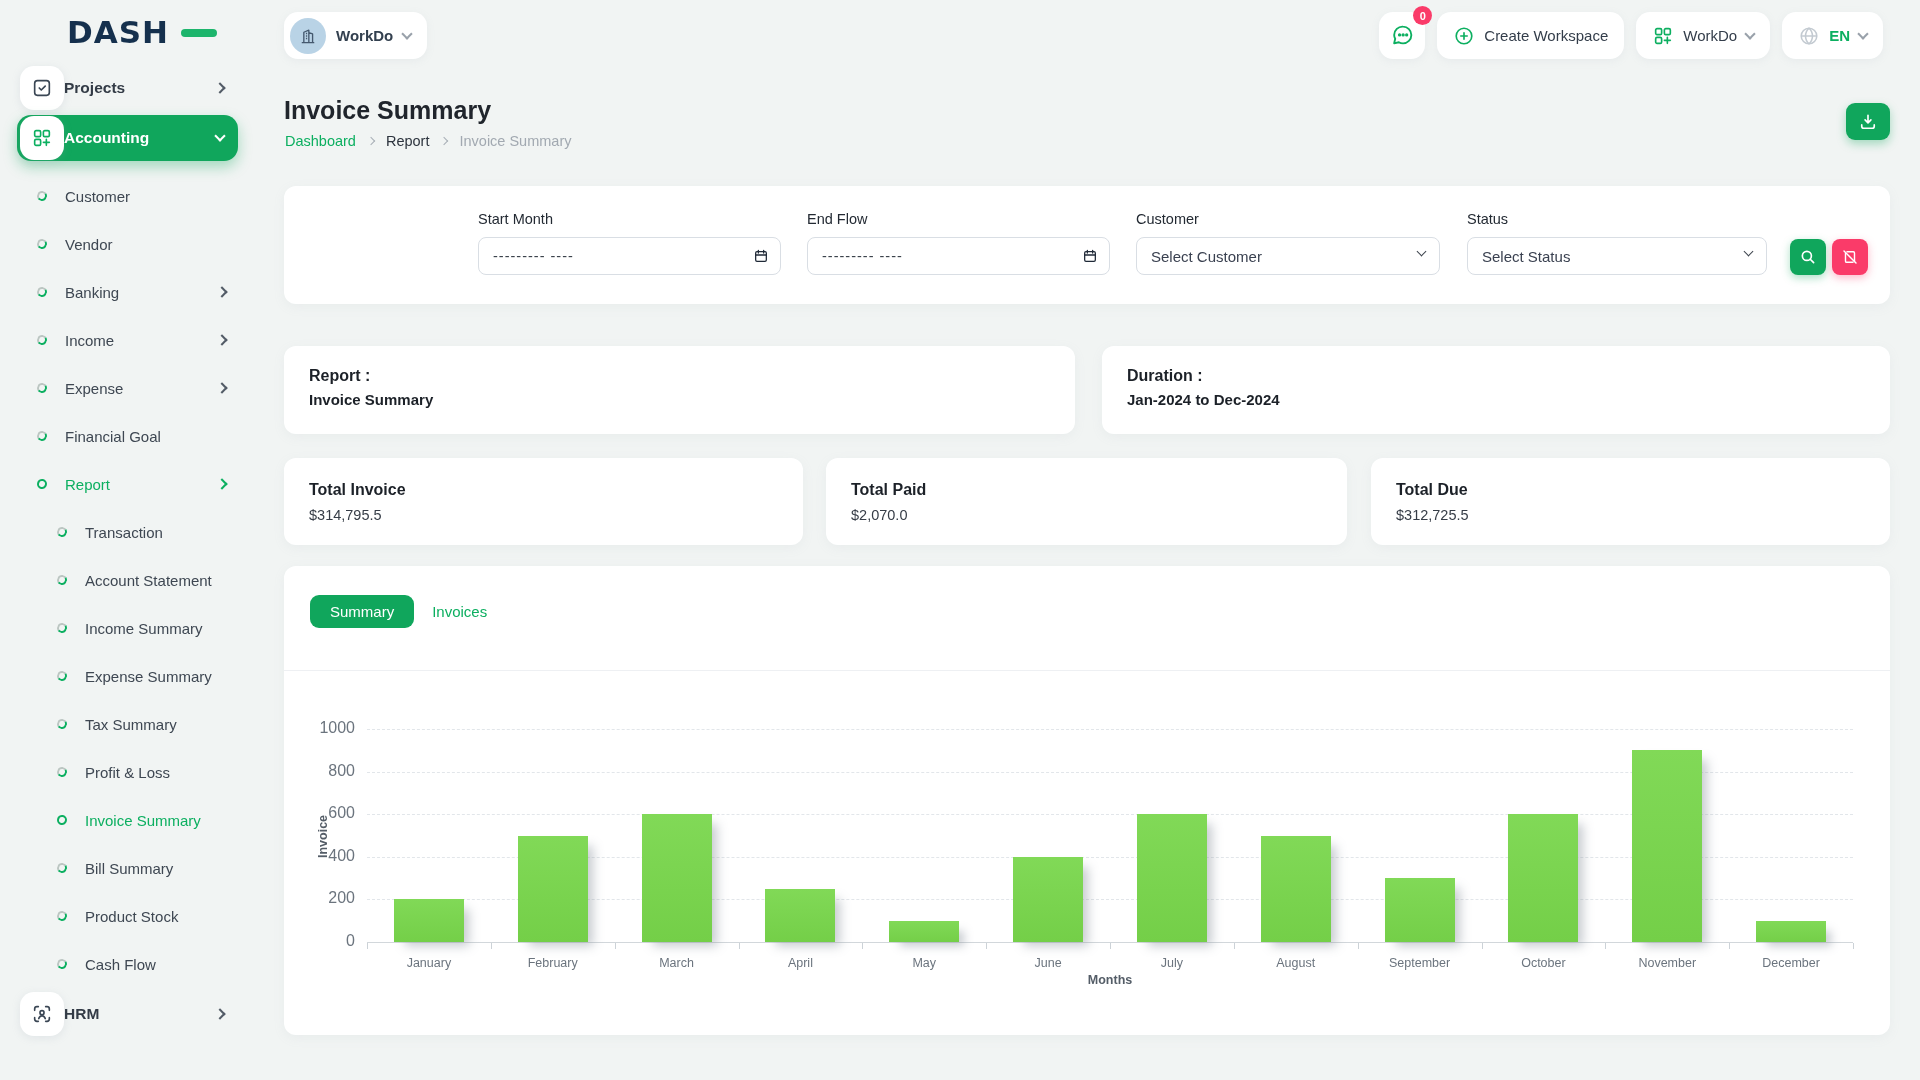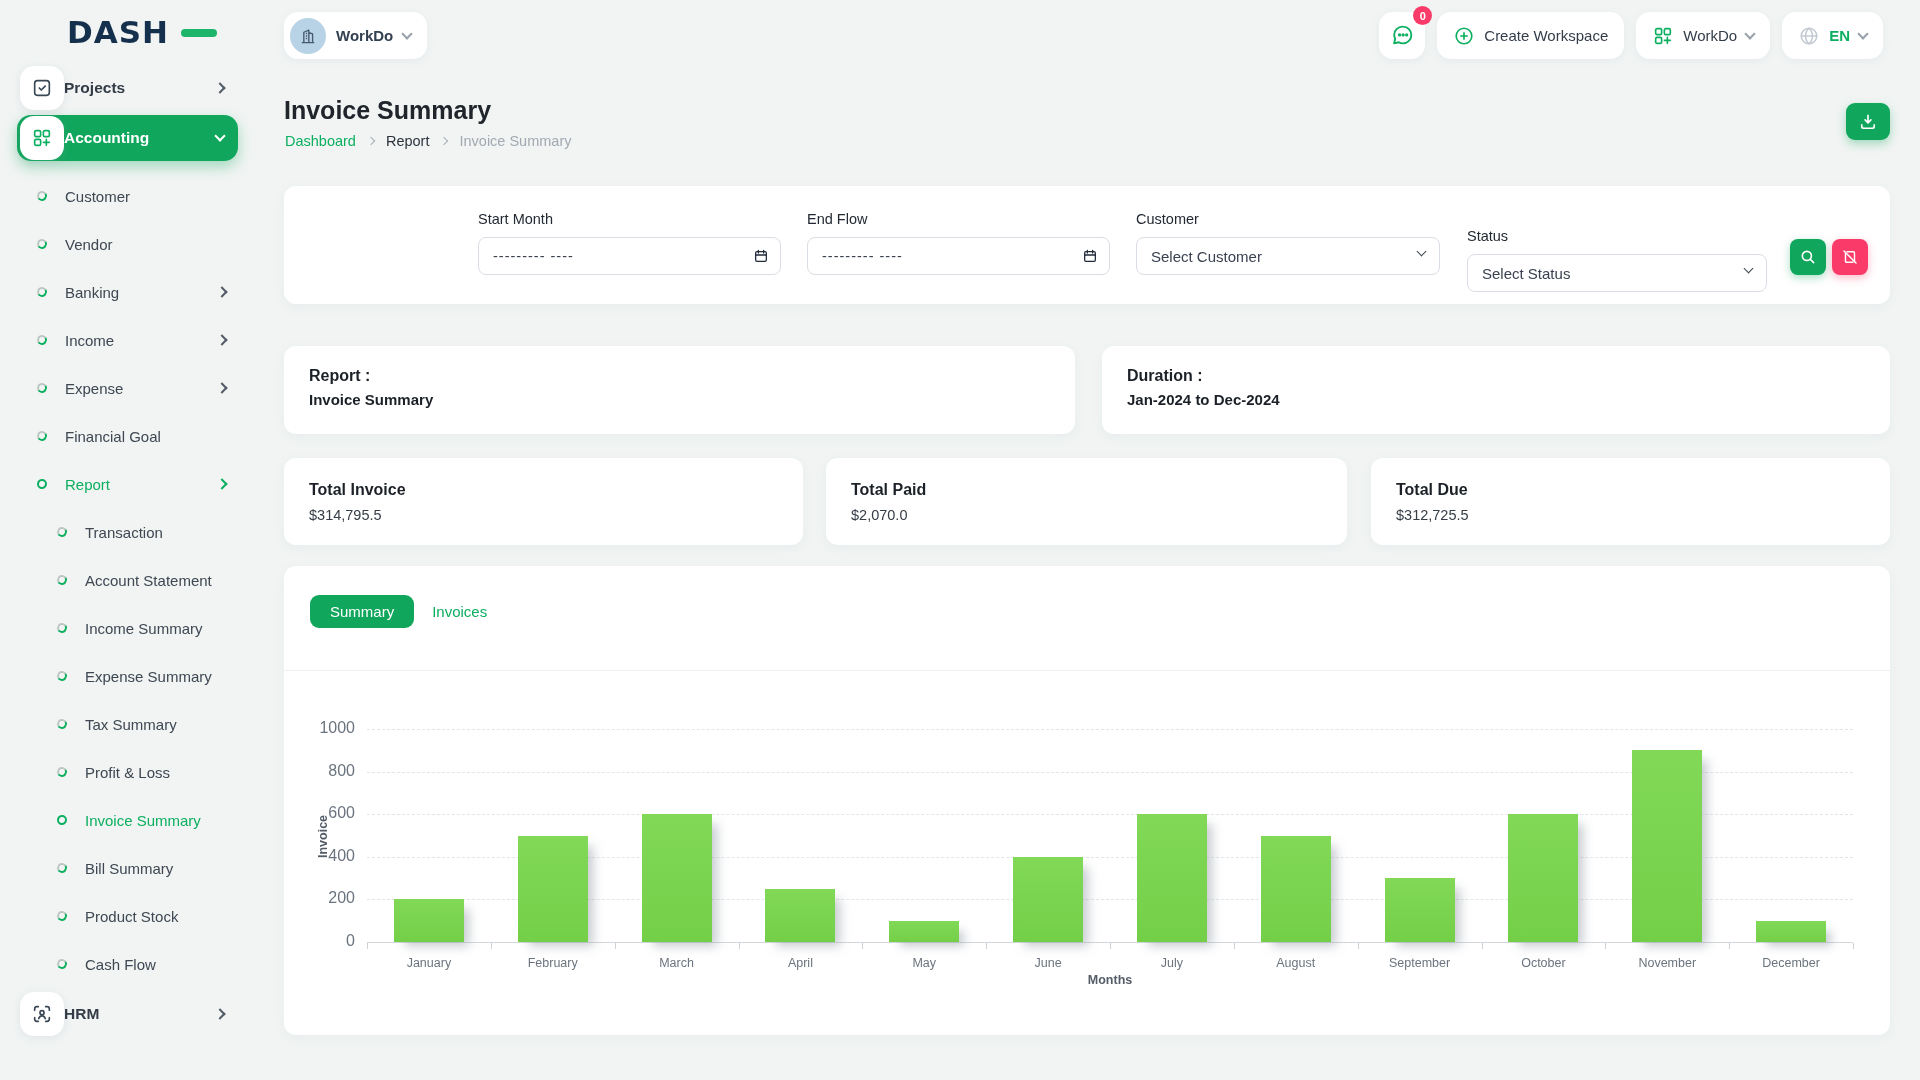--- a/index.html
+++ b/index.html
@@ -312,21 +312,21 @@
         </span>
       </div>
     </div>
     <div class="fgroup" style="left:852px; width:304px;">
       <label>Customer</label>
       <div class="fctrl select-ctrl">
         <span class="sel-text">Select Customer</span>
         <span class="chev down"></span>
       </div>
     </div>
-    <div class="fgroup" style="left:1183px; width:300px;margin-top:17px;">
+    <div class="fgroup" style="left:1183px; width:300px;">
       <label>Status</label>
       <div class="fctrl select-ctrl">
         <span class="sel-text">Select Status</span>
         <span class="chev down"></span>
       </div>
     </div>
     <button class="sq-btn search-btn">
       <svg viewBox="0 0 24 24" width="18" height="18" fill="none" stroke="#fff" stroke-width="2.2" stroke-linecap="round">
           <circle cx="10.5" cy="10.5" r="6"></circle>
           <path d="M15 15l4.5 4.5"></path>

